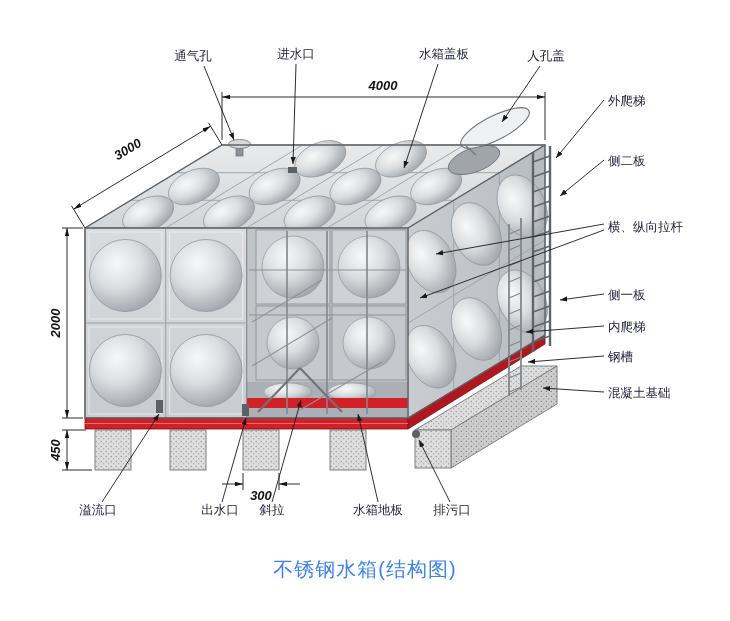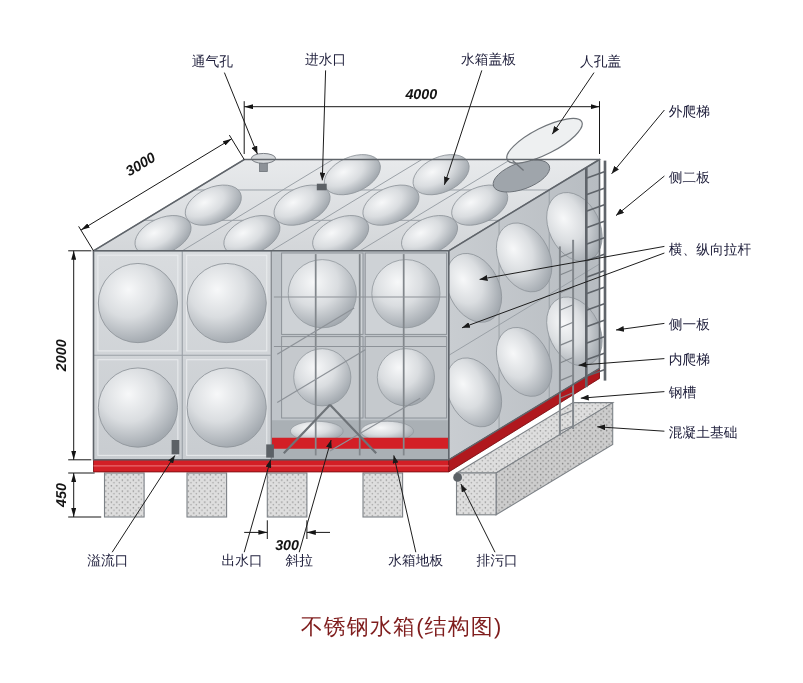--- a/index.html
+++ b/index.html
@@ -2,21 +2,21 @@
 <html><head>
 <meta charset="utf-8">
 <style>
   html,body{margin:0;padding:0;background:#fff;}
   #page{position:relative;width:730px;height:621px;background:#ffffff;overflow:hidden;
         font-family:"Liberation Sans","DejaVu Sans",sans-serif;}
   svg text{font-family:"Liberation Sans","DejaVu Sans",sans-serif;}
   .lbl{font-size:12.5px;fill:#1d1d3a;}
   .dim{font-size:13px;font-weight:bold;font-style:italic;fill:#141414;}
   #title{position:absolute;left:0;top:556px;width:100%;text-align:center;
-         font-size:20px;letter-spacing:1px;color:#7f1d1d;}
+         font-size:20px;letter-spacing:1px;color:#3b82f6;}
 </style>
 </head>
 <body>
 
 <div id="page">
 
 <svg width="730" height="621" viewBox="0 0 730 621">
   <defs>
     <radialGradient id="dome" cx="38%" cy="33%" r="78%">
       <stop offset="0%" stop-color="#f7f8f9"></stop>

